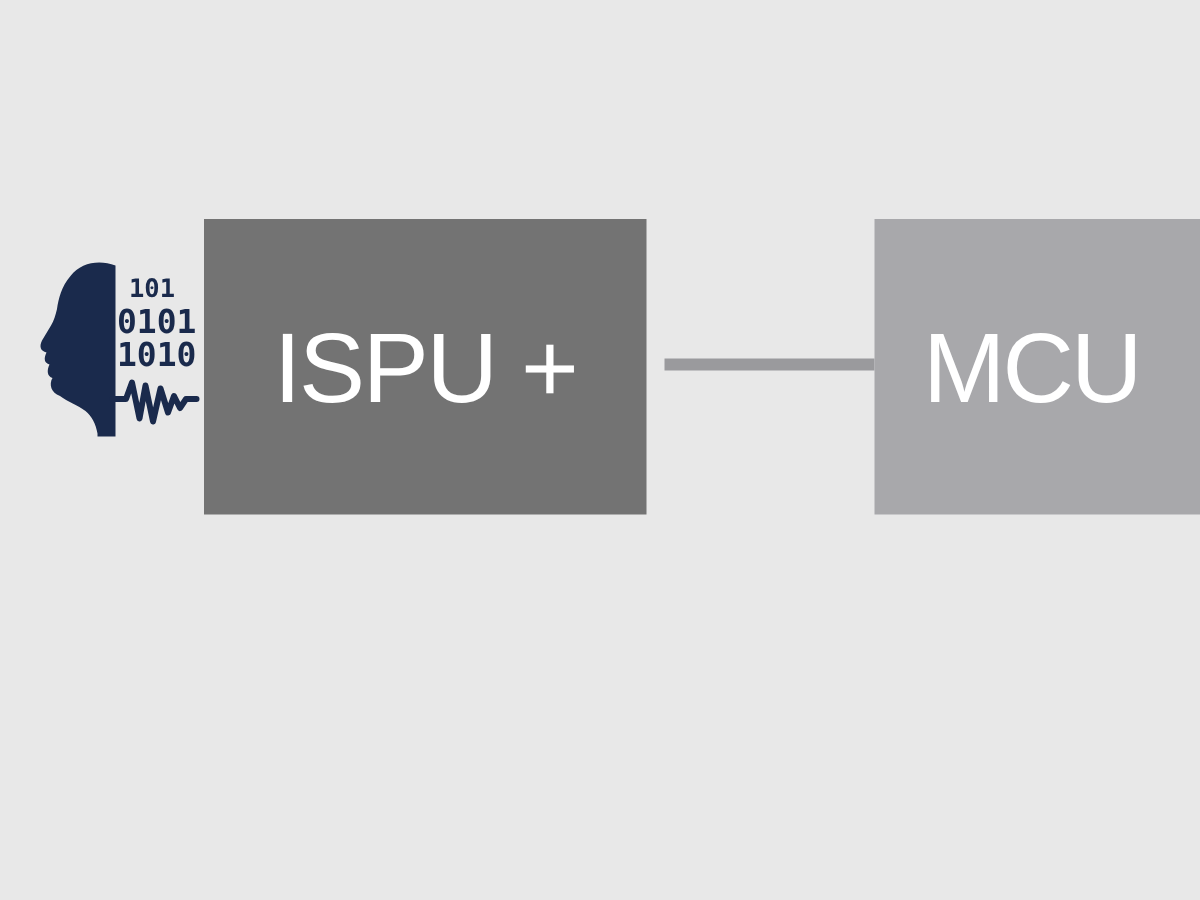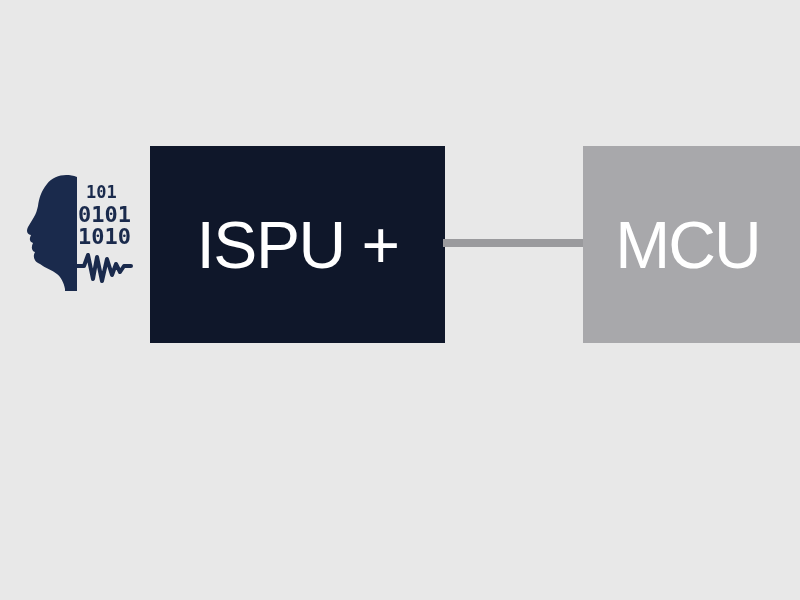--- a/index.html
+++ b/index.html
@@ -36,23 +36,23 @@
     flex-direction: column;
     align-items: center;
     justify-content: center;
     color: #ffffff;
     font-size: 66px;
     letter-spacing: -1.5px;
     line-height: 90px;
     white-space: nowrap;
   }
   .block-ispu {
-    left: 150px;
+    left: 136px;
     width: 295px;
-    background: #0f172a;
+    background: #737373;
   }
   .block-mcu {
     left: 583px;
     width: 247px;
     background: #a8a8ab;
     padding-right: 38px;
     box-sizing: border-box;
     letter-spacing: -2px;
   }
 

